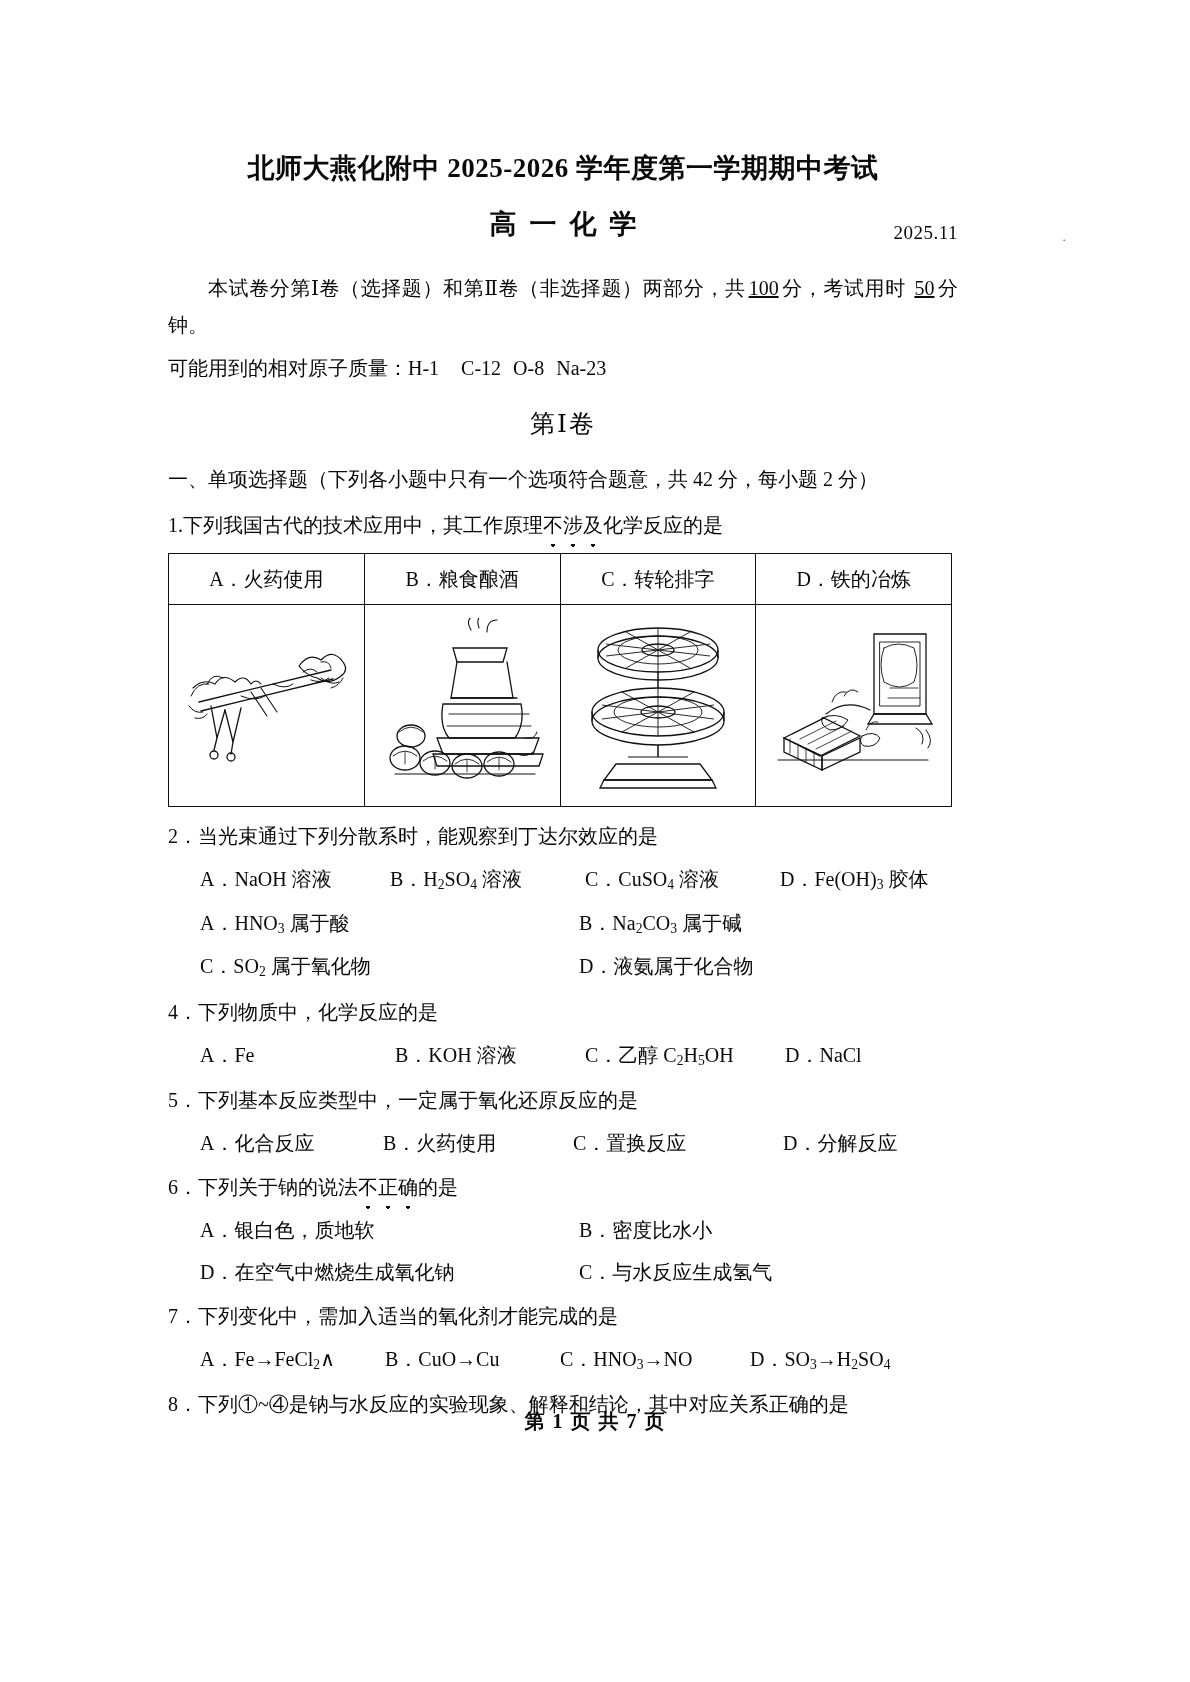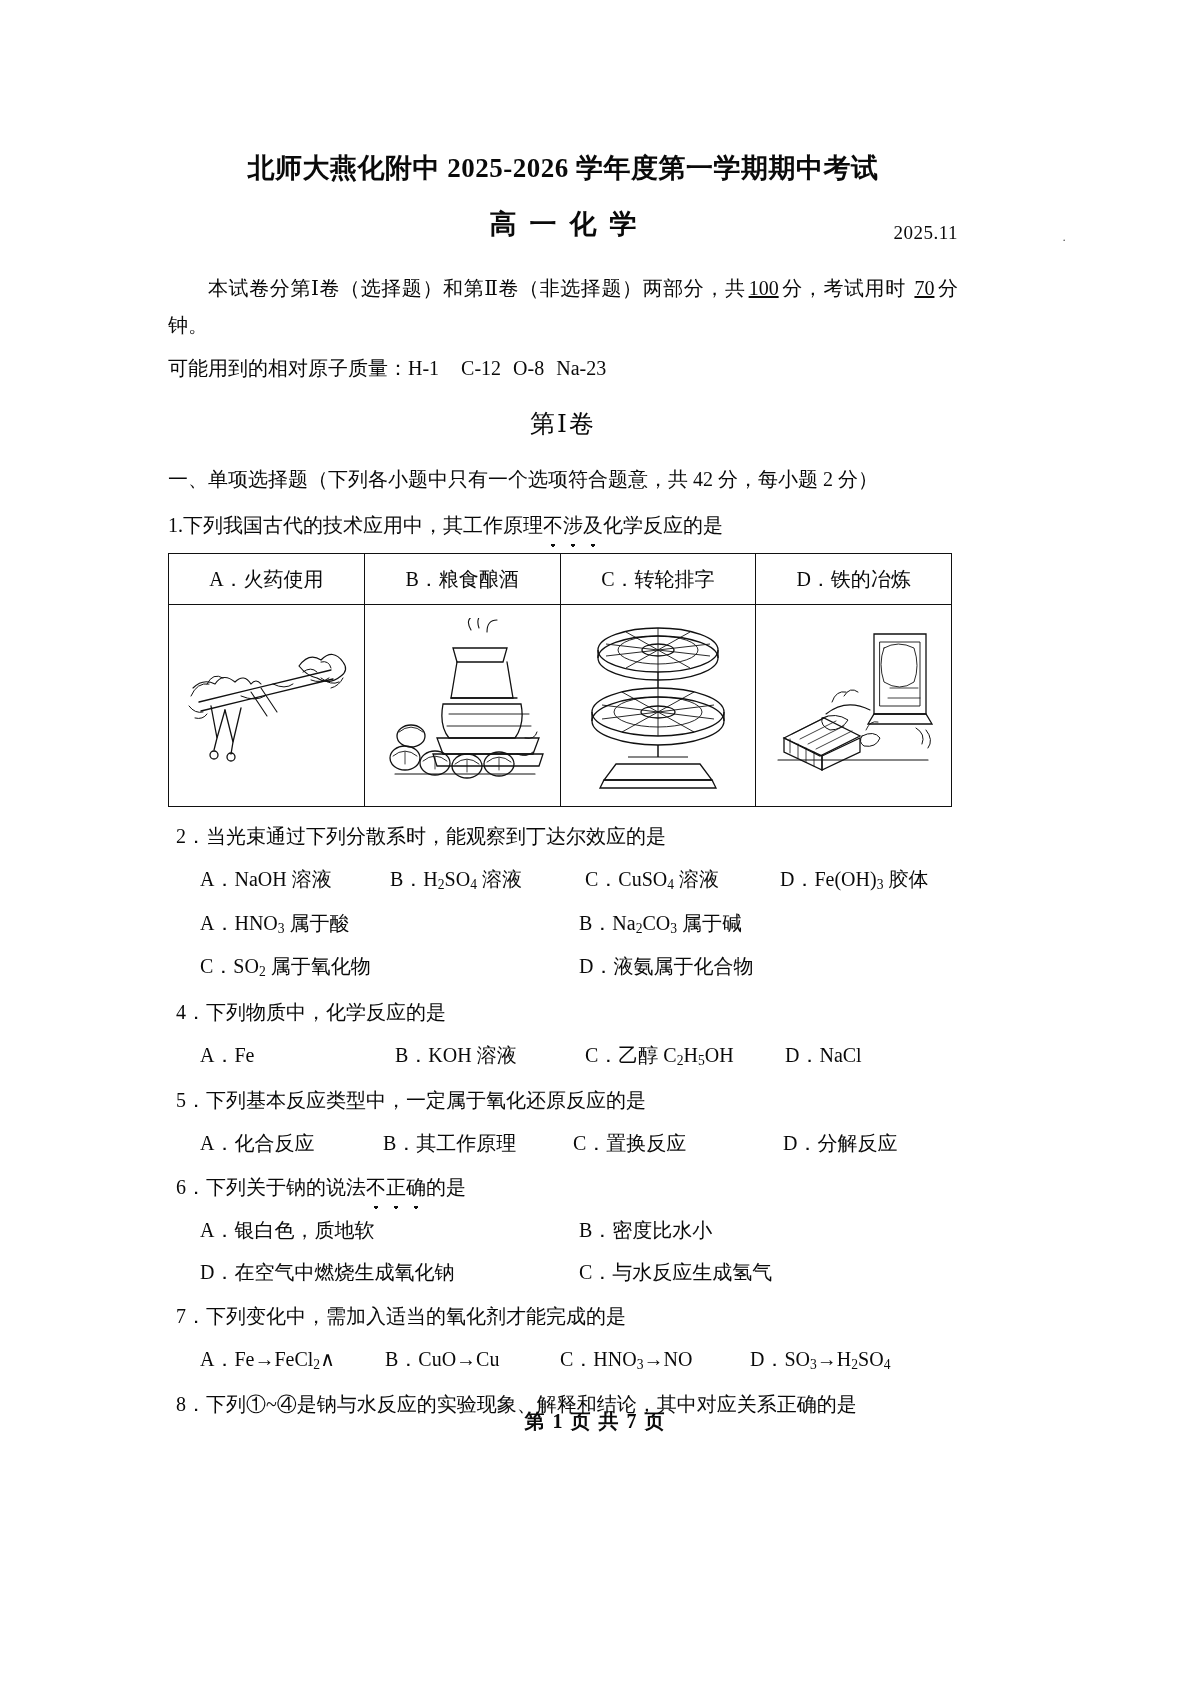--- a/index.html
+++ b/index.html
@@ -97,21 +97,21 @@
   }
 
   
   .q {
     font-size: 20px;
     line-height: 1.55;
     margin-top: 14px;
   }
   .q-stem { white-space: nowrap; }
   .q-num-flush { margin-left: 0; }
-  .q-num-indent { margin-left: 8px; }
+  .q-num-indent { }
 
   .emph {
     position: relative;
     display: inline-block;
   }
   .emph::after {
     content: "";
     position: absolute;
     left: 0;
     right: 0;
@@ -196,21 +196,21 @@
   <div class="content">
 
     <div class="doc-title">北师大燕化附中 2025-2026 学年度第一学期期中考试</div>
 
     <div class="subtitle-row">
       <div class="subject">高一化学</div>
       <div class="exam-date">2025.11</div>
     </div>
 
     <div class="instructions">
-      <span class="indent"><span>本试卷分第Ⅰ卷（选择题）和第Ⅱ卷（非选择题）两部分，共</span><span class="u-val">100</span><span>分，考试用</span><span>时</span> <span class="u-val">70</span><span>分钟。</span></span>
+      <span class="indent"><span>本试卷分第Ⅰ卷（选择题）和第Ⅱ卷（非选择题）两部分，共</span><span class="u-val">100</span><span>分，考试用</span><span>时</span> <span class="u-val">50</span><span>分钟。</span></span>
     </div>
 
     <div class="masses">
       <span>可能用到的相对原子质量：</span><span>H-1</span><span class="gap"></span><span>C-12</span><span class="gap-sm"></span><span>O-8</span><span class="gap-sm"></span><span>Na-23</span>
     </div>
 
     <div class="paper-part">第Ⅰ卷</div>
 
     <div class="section-head">一、单项选择题（下列各小题中只有一个选项符合题意，共 42 分，每小题 2 分）</div>
 
@@ -363,21 +363,21 @@
       <div class="opt" style="width:190px">B．KOH 溶液</div>
       <div class="opt" style="width:200px">C．乙醇 C<sub>2</sub>H<sub>5</sub>OH</div>
       <div class="opt">D．NaCl</div>
     </div>
 
     <div class="q q-num-indent">
       <span class="q-stem"><span>5．</span><span>下列基本反应类型中，一定属于氧化还原反应的是</span></span>
     </div>
     <div class="opts row4">
       <div class="opt" style="width:183px">A．化合反应</div>
-      <div class="opt" style="width:190px">B．其工作原理</div>
+      <div class="opt" style="width:190px">B．火药使用</div>
       <div class="opt" style="width:210px">C．置换反应</div>
       <div class="opt">D．分解反应</div>
     </div>
 
     <div class="q q-num-indent">
       <span class="q-stem"><span>6．</span><span>下列关于钠的说法</span><span class="emph">不正确</span><span>的是</span></span>
     </div>
     <div class="opts two-col">
       <div class="opt">A．银白色，质地软</div>
       <div class="opt">B．密度比水小</div>

